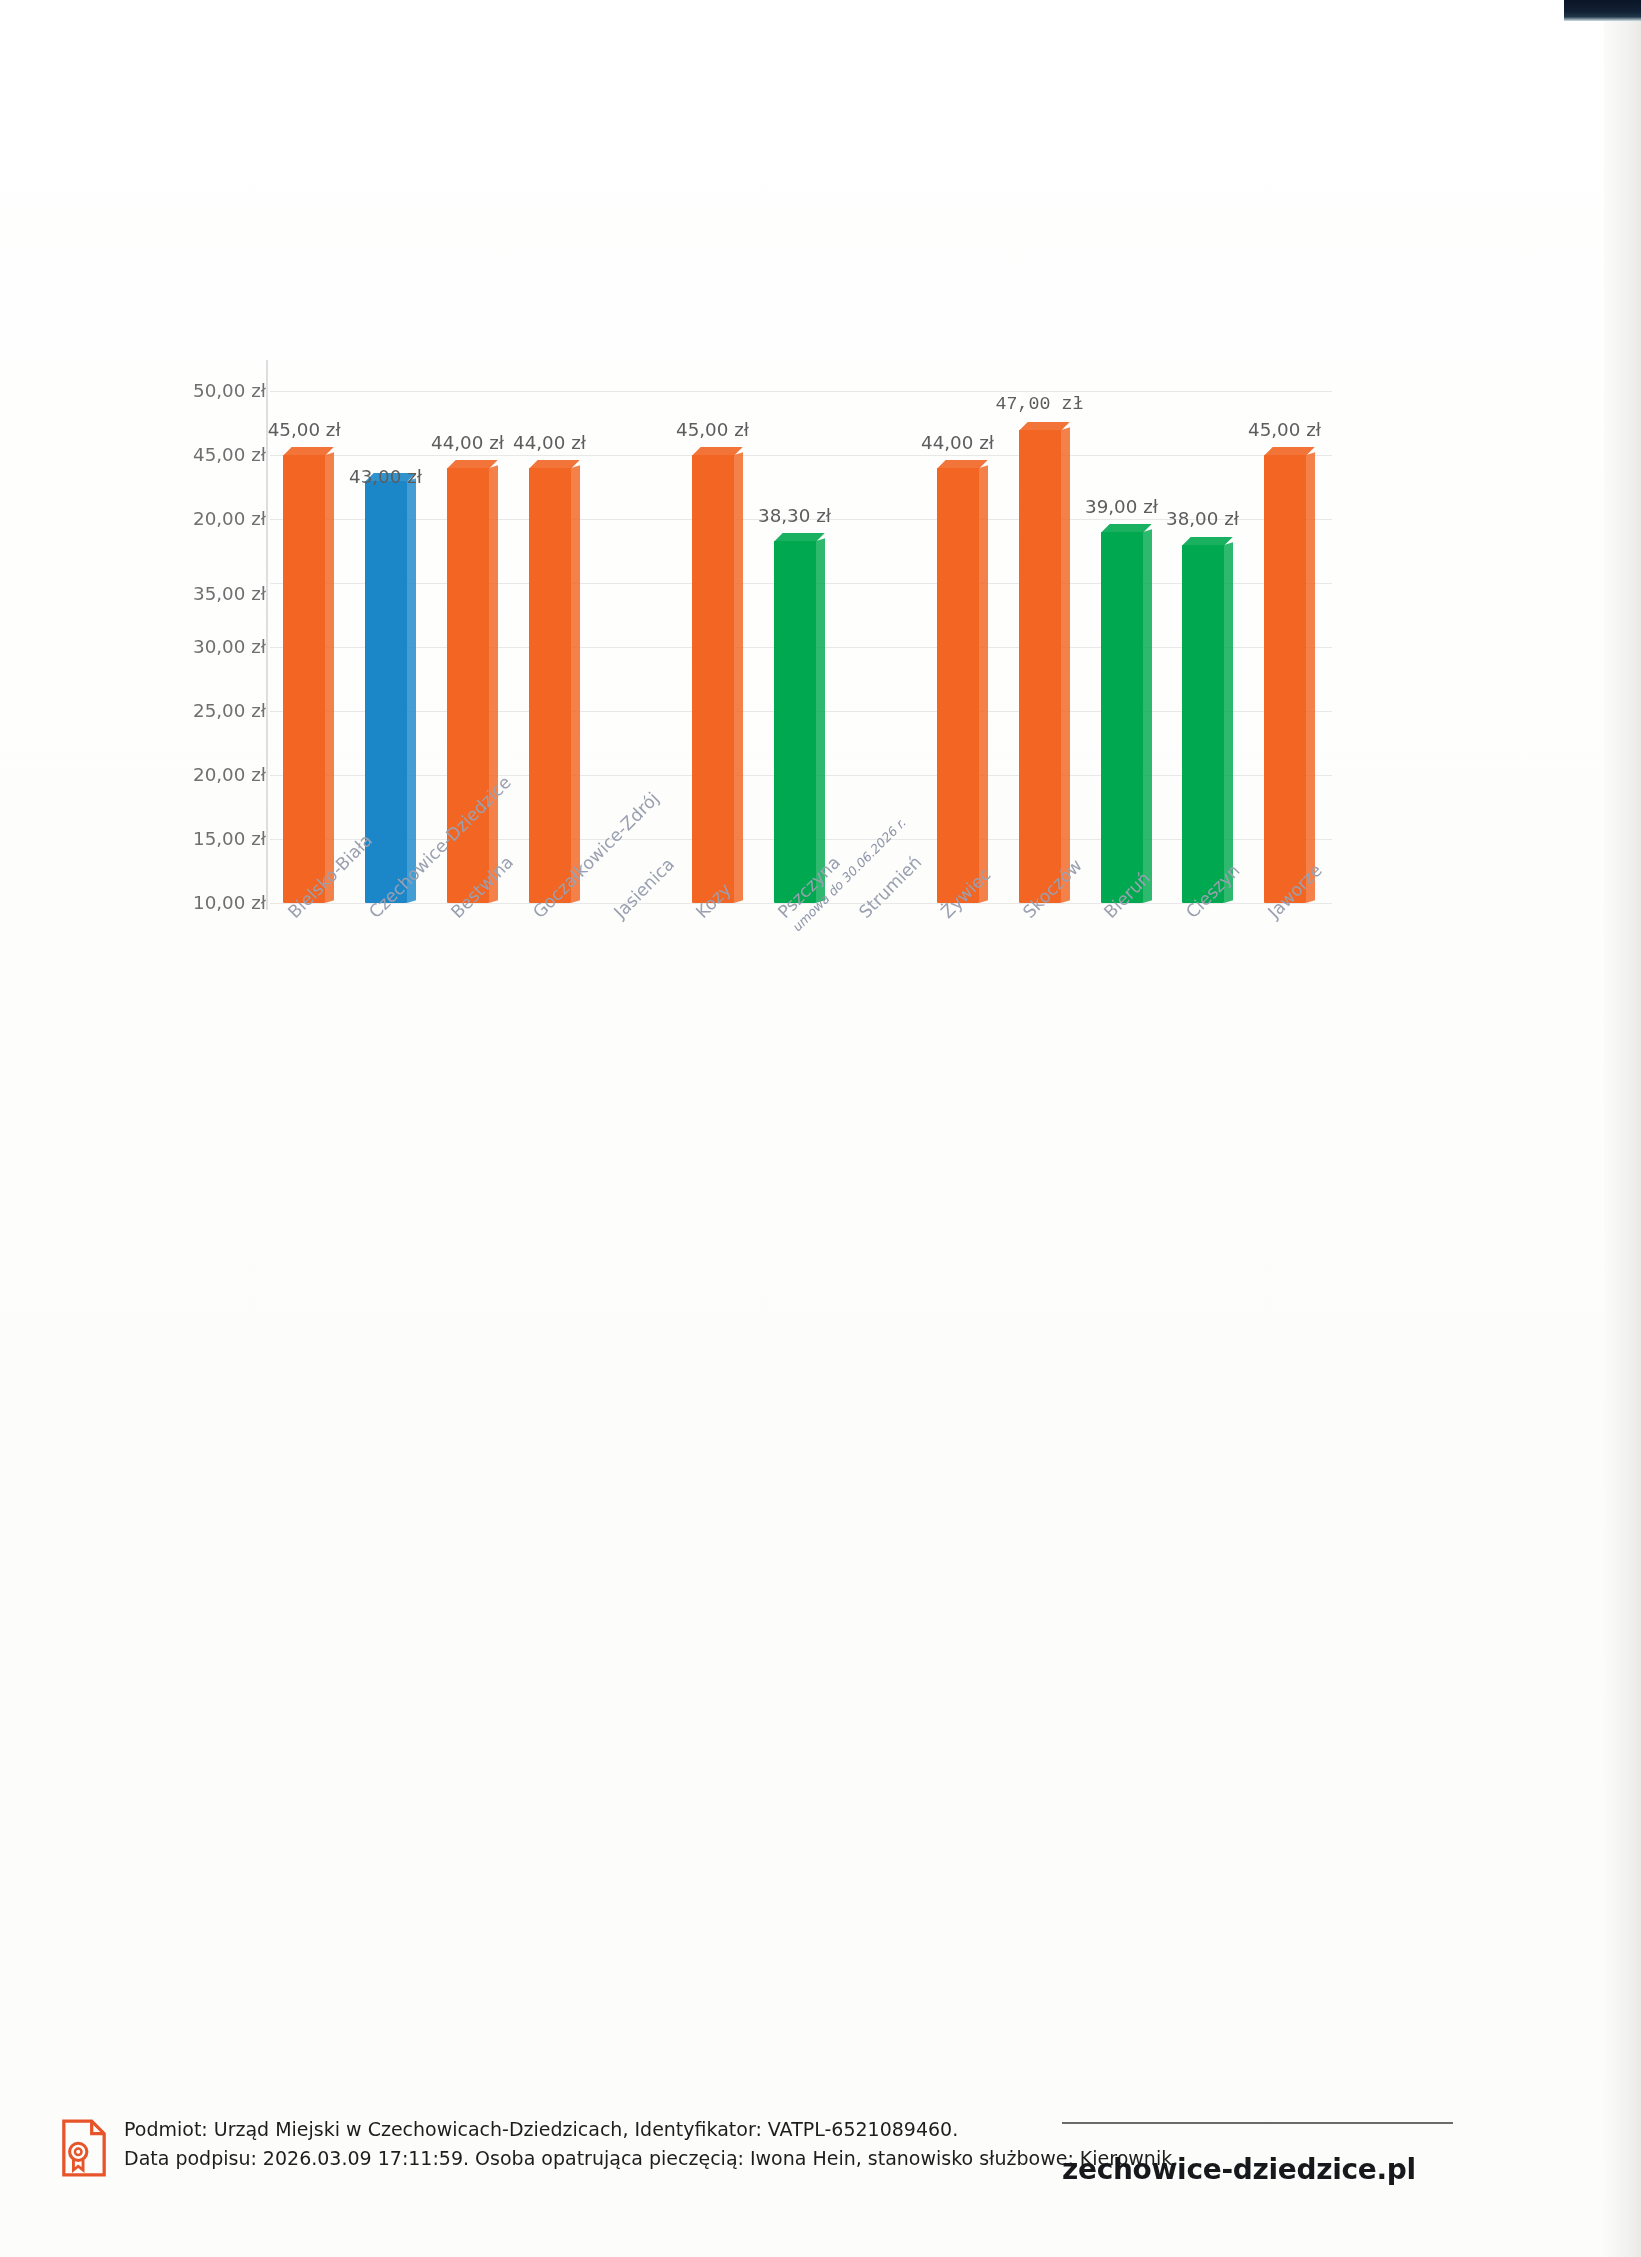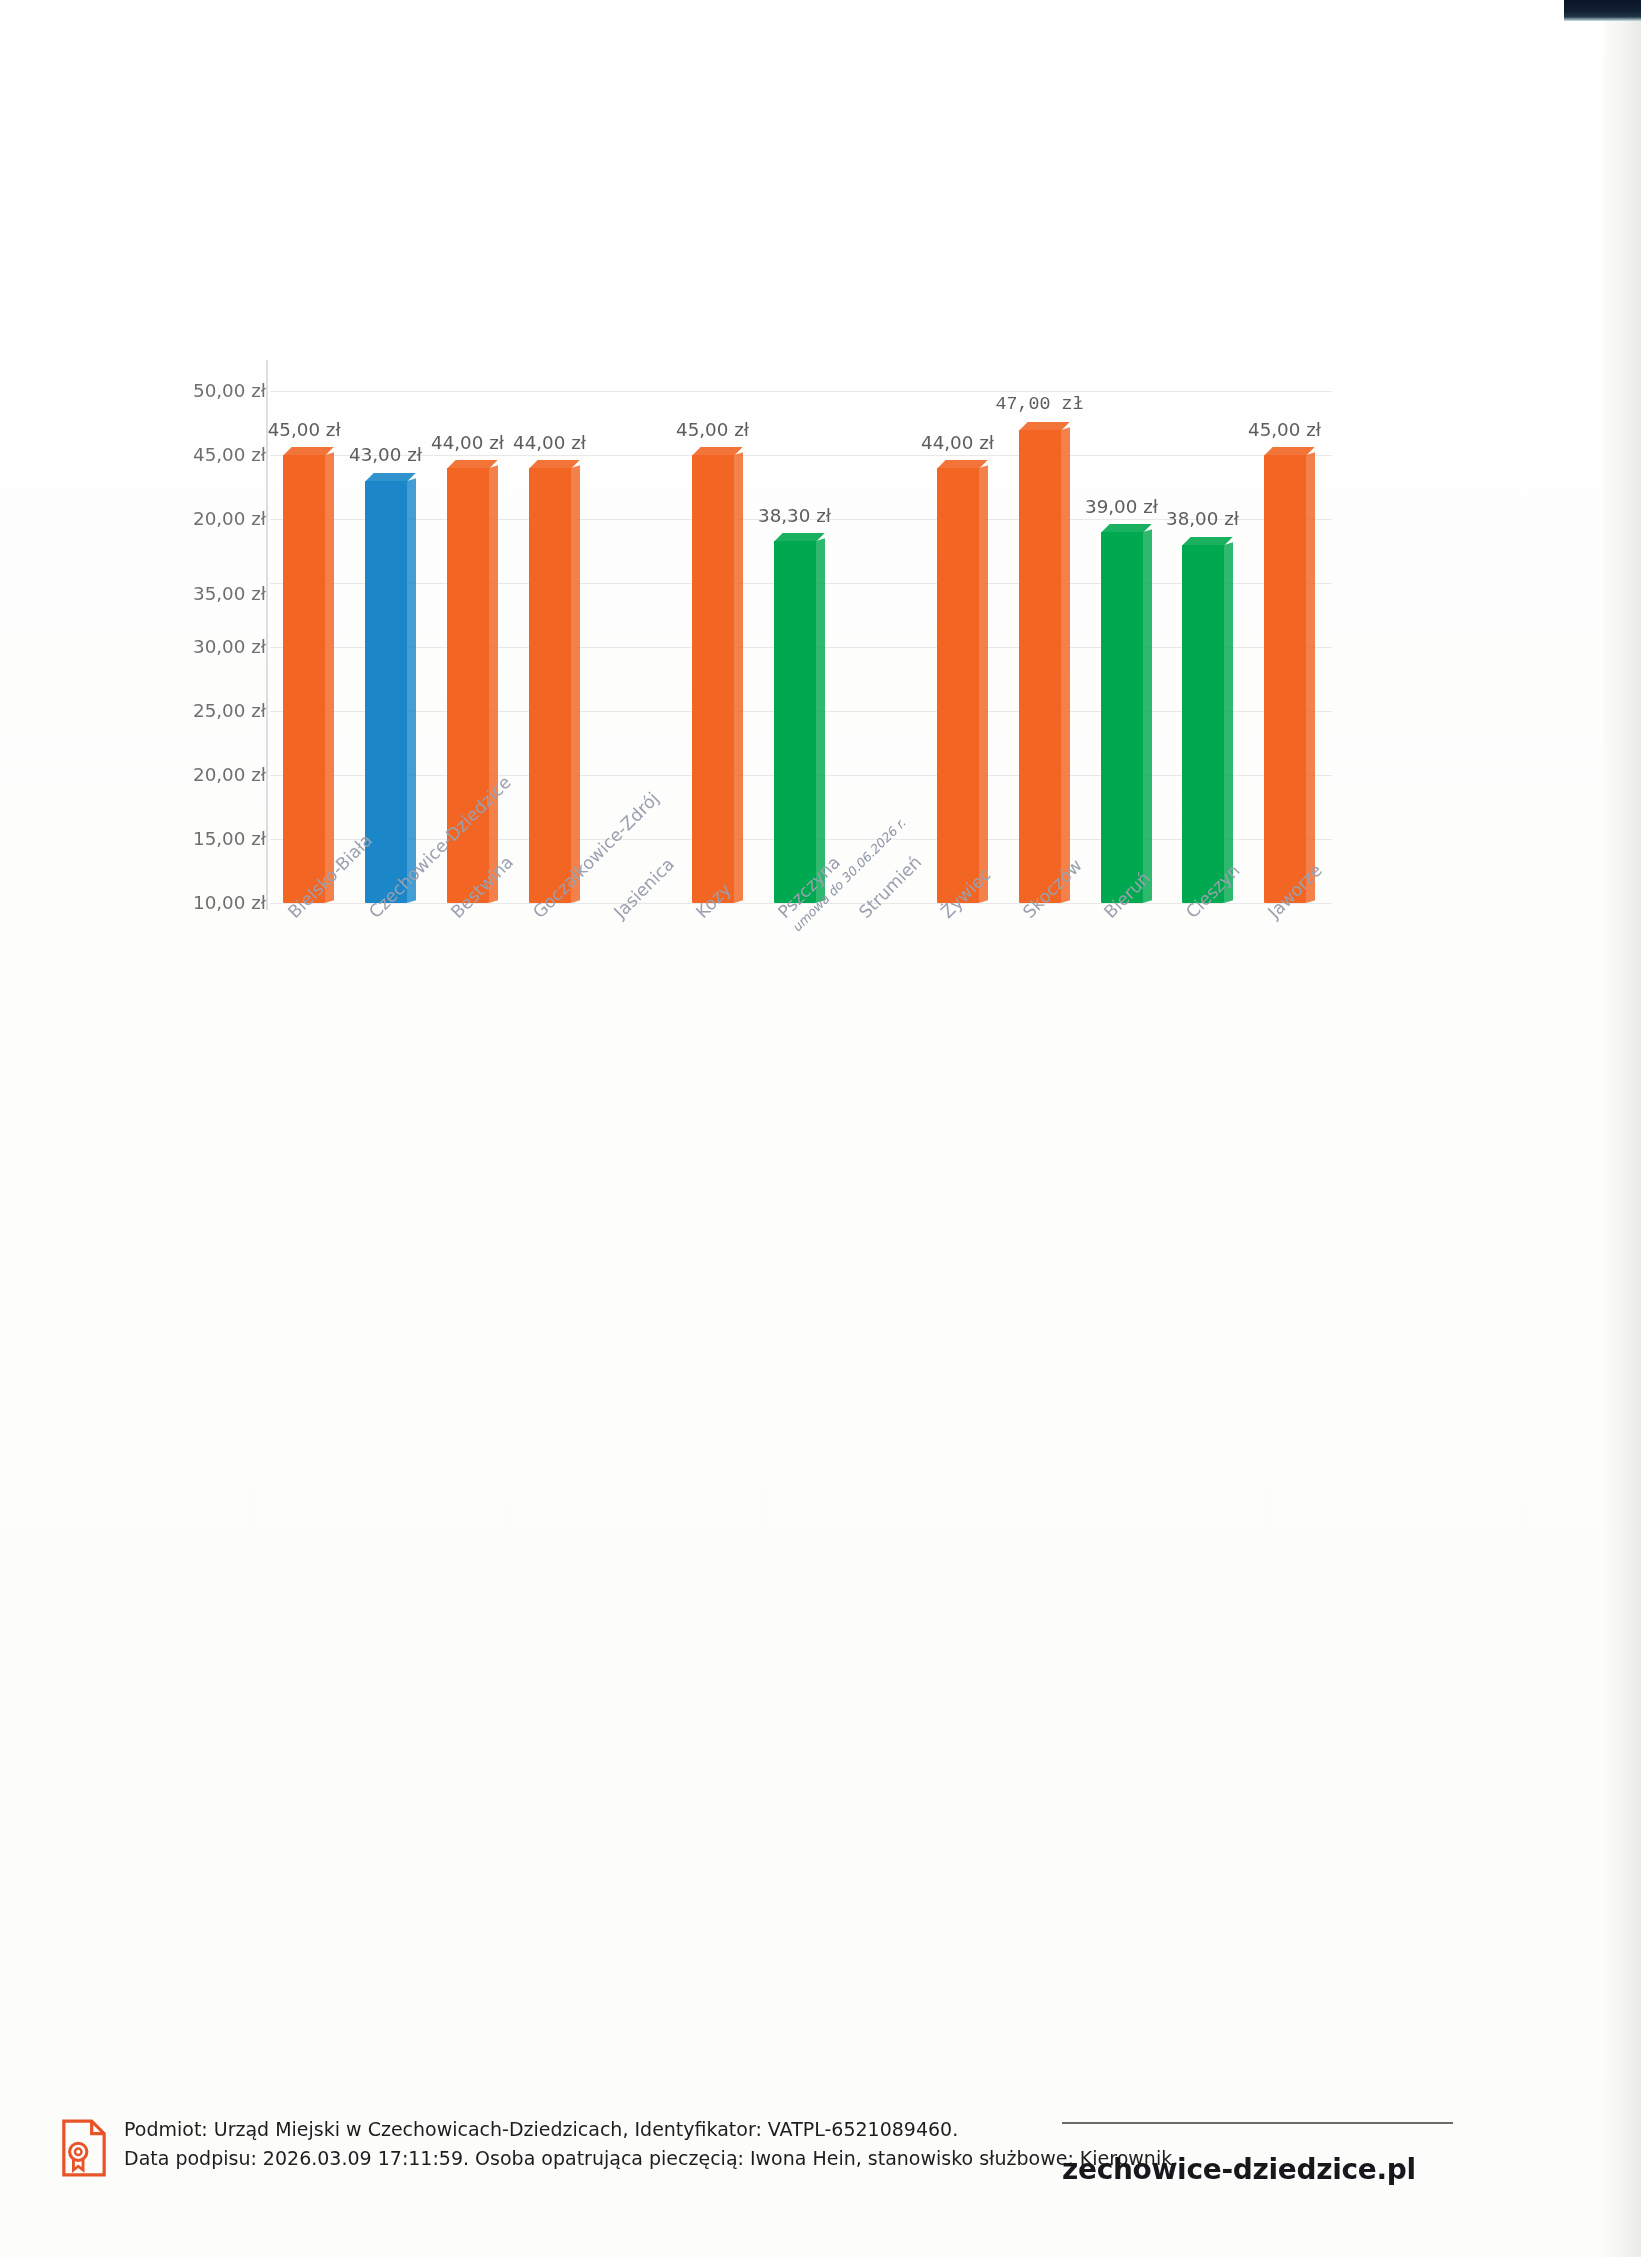--- a/index.html
+++ b/index.html
@@ -253,21 +253,21 @@
               <div class="bar-top" style="background: rgb(242, 101, 34);"></div>
             </div>
             <div class="bar-label" style="bottom: 463px;">45,00 zł</div>
           </div>
           <div class="bar-slot" style="left: 89px; height: 422px;">
             <div class="bar-3d" style="height: 422px;">
               <div class="bar-face" style="background: rgb(27, 135, 201);"></div>
               <div class="bar-side" style="background: rgb(27, 135, 201);"></div>
               <div class="bar-top" style="background: rgb(27, 135, 201);"></div>
             </div>
-            <div class="bar-label" style="bottom: 438px;">43,00 zł</div>
+            <div class="bar-label" style="bottom: 416px;">43,00 zł</div>
           </div>
           <div class="bar-slot" style="left: 171px; height: 435px;">
             <div class="bar-3d" style="height: 435px;">
               <div class="bar-face" style="background: rgb(242, 101, 34);"></div>
               <div class="bar-side" style="background: rgb(242, 101, 34);"></div>
               <div class="bar-top" style="background: rgb(242, 101, 34);"></div>
             </div>
             <div class="bar-label" style="bottom: 450px;">44,00 zł</div>
           </div>
           <div class="bar-slot" style="left: 253px; height: 435px;">

